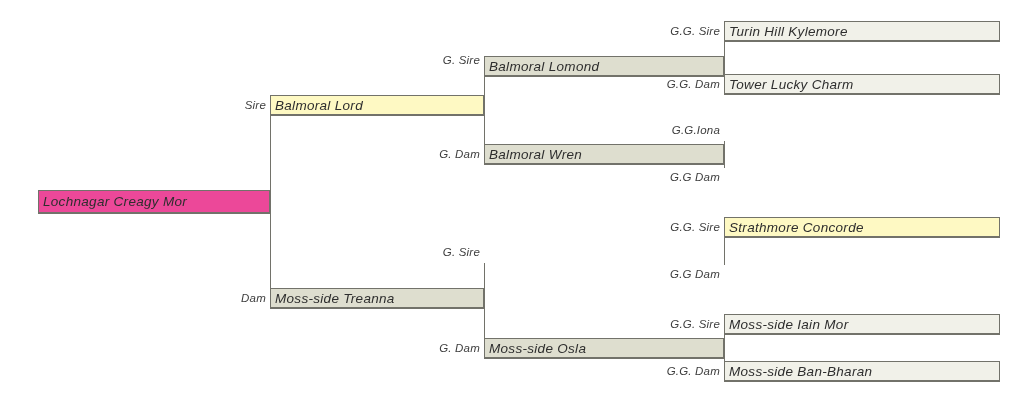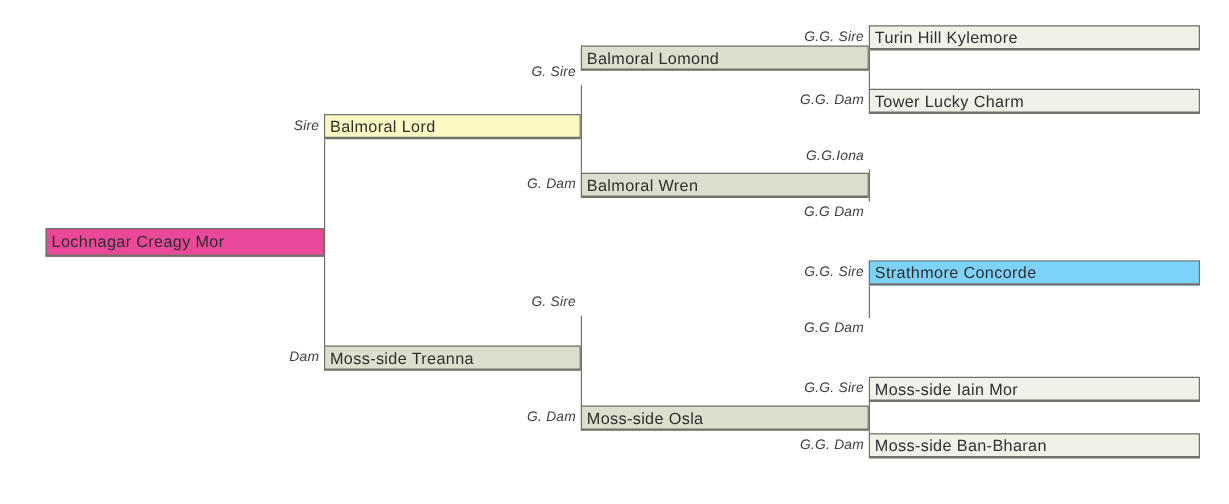--- a/index.html
+++ b/index.html
@@ -12,33 +12,34 @@
     margin-left:24px;
   }
   .box{
     position:absolute;
     height:21px;
     border:1px solid #72726a;
     border-bottom-width:2px;
     box-sizing:border-box;
     display:flex;
     align-items:center;
+    font-style:italic;
   }
   .box .nm{
     font-size:13.5px;
     color:#2e2e2e;
     padding-left:4px;
     white-space:nowrap;
     letter-spacing:0.3px;
   }
   .fill-yellow{background:#ec4899;}
   .fill-gray{background:#fef9c3;}
   .fill-khaki{background:#dedecf;}
   .fill-offwhite{background:#f1f1e9;}
-  .fill-tan{background:#7dd3fc;}
+  .fill-tan{background:#fef9c3;}
   .lbl{
     position:absolute;
     width:116px;
     text-align:right;
     font-size:11.5px;
     font-style:italic;
     color:#3d3d3d;
     white-space:nowrap;
     letter-spacing:0.2px;
   }
@@ -83,21 +84,21 @@
     <span class="nm">Lochnagar Creagy Mor</span>
   </div>
 
   <div class="box fill-gray" style="left:246px;top:95px;width:214px">
     <span class="nm">Balmoral Lord</span>
   </div>
   <div class="box fill-khaki" style="left:246px;top:288px;width:214px">
     <span class="nm">Moss-side Treanna</span>
   </div>
 
-  <div class="box fill-khaki" style="left:460px;top:38px;width:240px">
+  <div class="box fill-khaki" style="left:460px;top:56px;width:240px">
     <span class="nm">Balmoral Lomond</span>
   </div>
   <div class="box fill-khaki" style="left:460px;top:144px;width:240px">
     <span class="nm">Balmoral Wren</span>
   </div>
   <div class="box fill-khaki" style="left:460px;top:338px;width:240px">
     <span class="nm">Moss-side Osla</span>
   </div>
 
   <div class="box fill-offwhite" style="left:700px;top:21px;width:276px">

